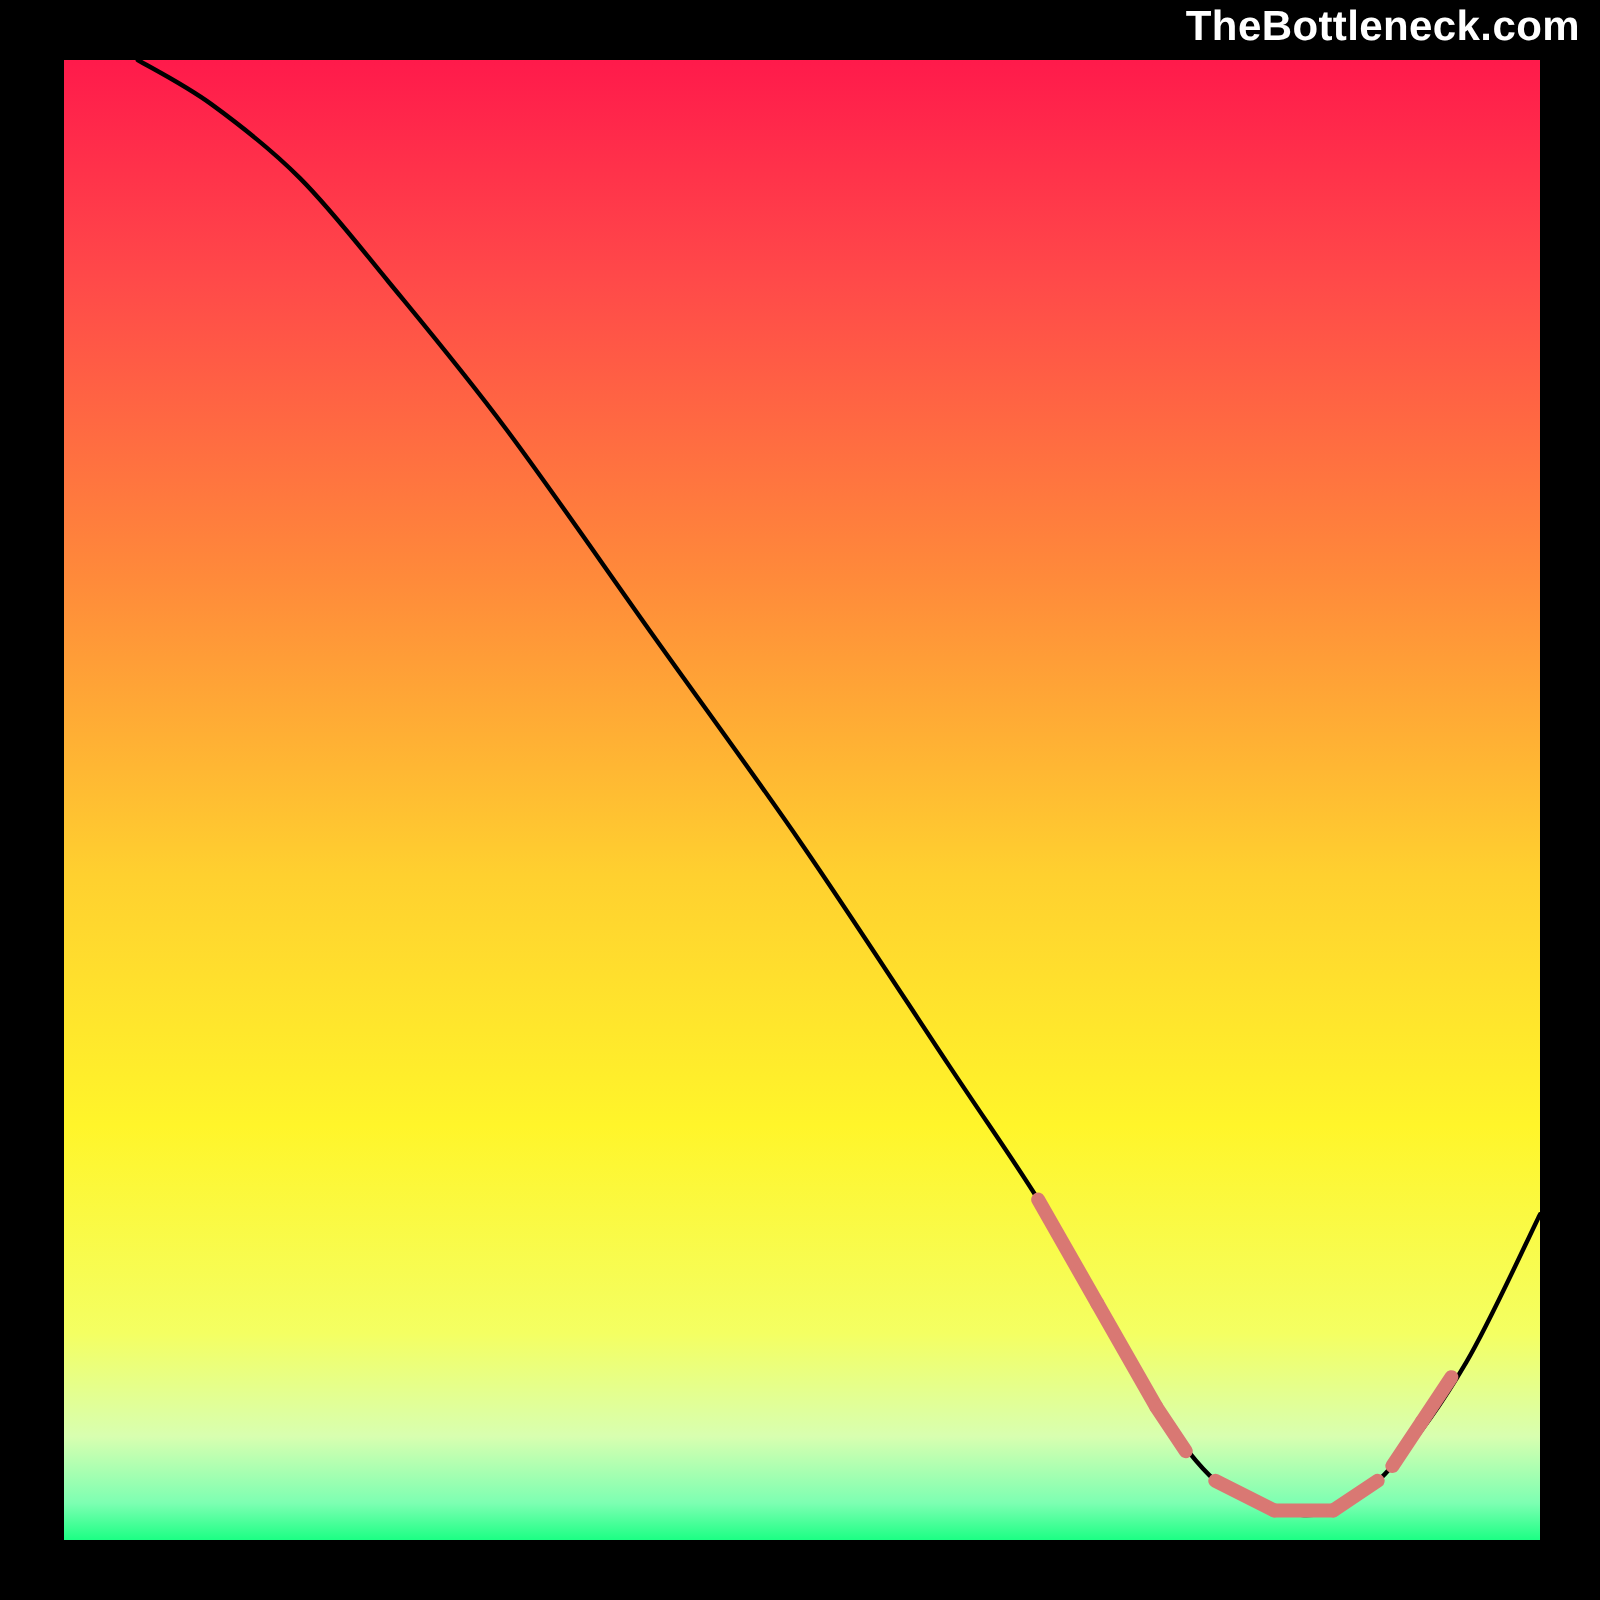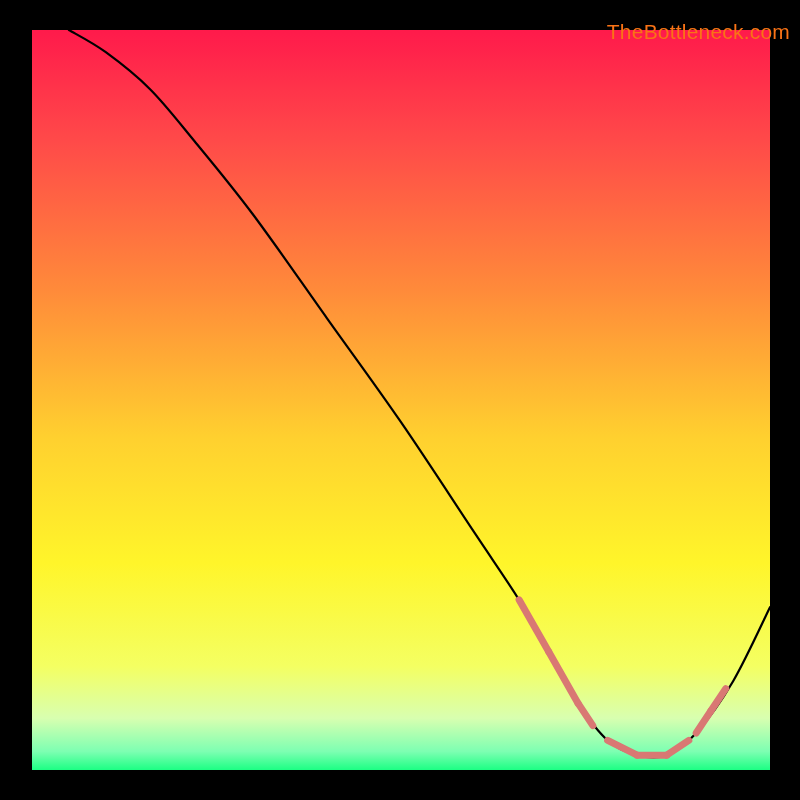--- a/index.html
+++ b/index.html
@@ -12,25 +12,25 @@
     font-family: Arial, Helvetica, sans-serif;
   }
   .outer {
     width: 800px;
     height: 800px;
     background: #000;
     position: relative;
   }
   .watermark {
     position: absolute;
-    top: 20px;
+    top: 2px;
     right: 10px;
-    color: #f97316;
+    color: #ffffff;
     font-size: 21px;
-    font-weight: 400;
+    font-weight: 700;
     letter-spacing: 0.2px;
     z-index: 50;
   }
   svg {
     position: absolute;
     top: 0;
     left: 0;
   }
 </style>
 </head>

